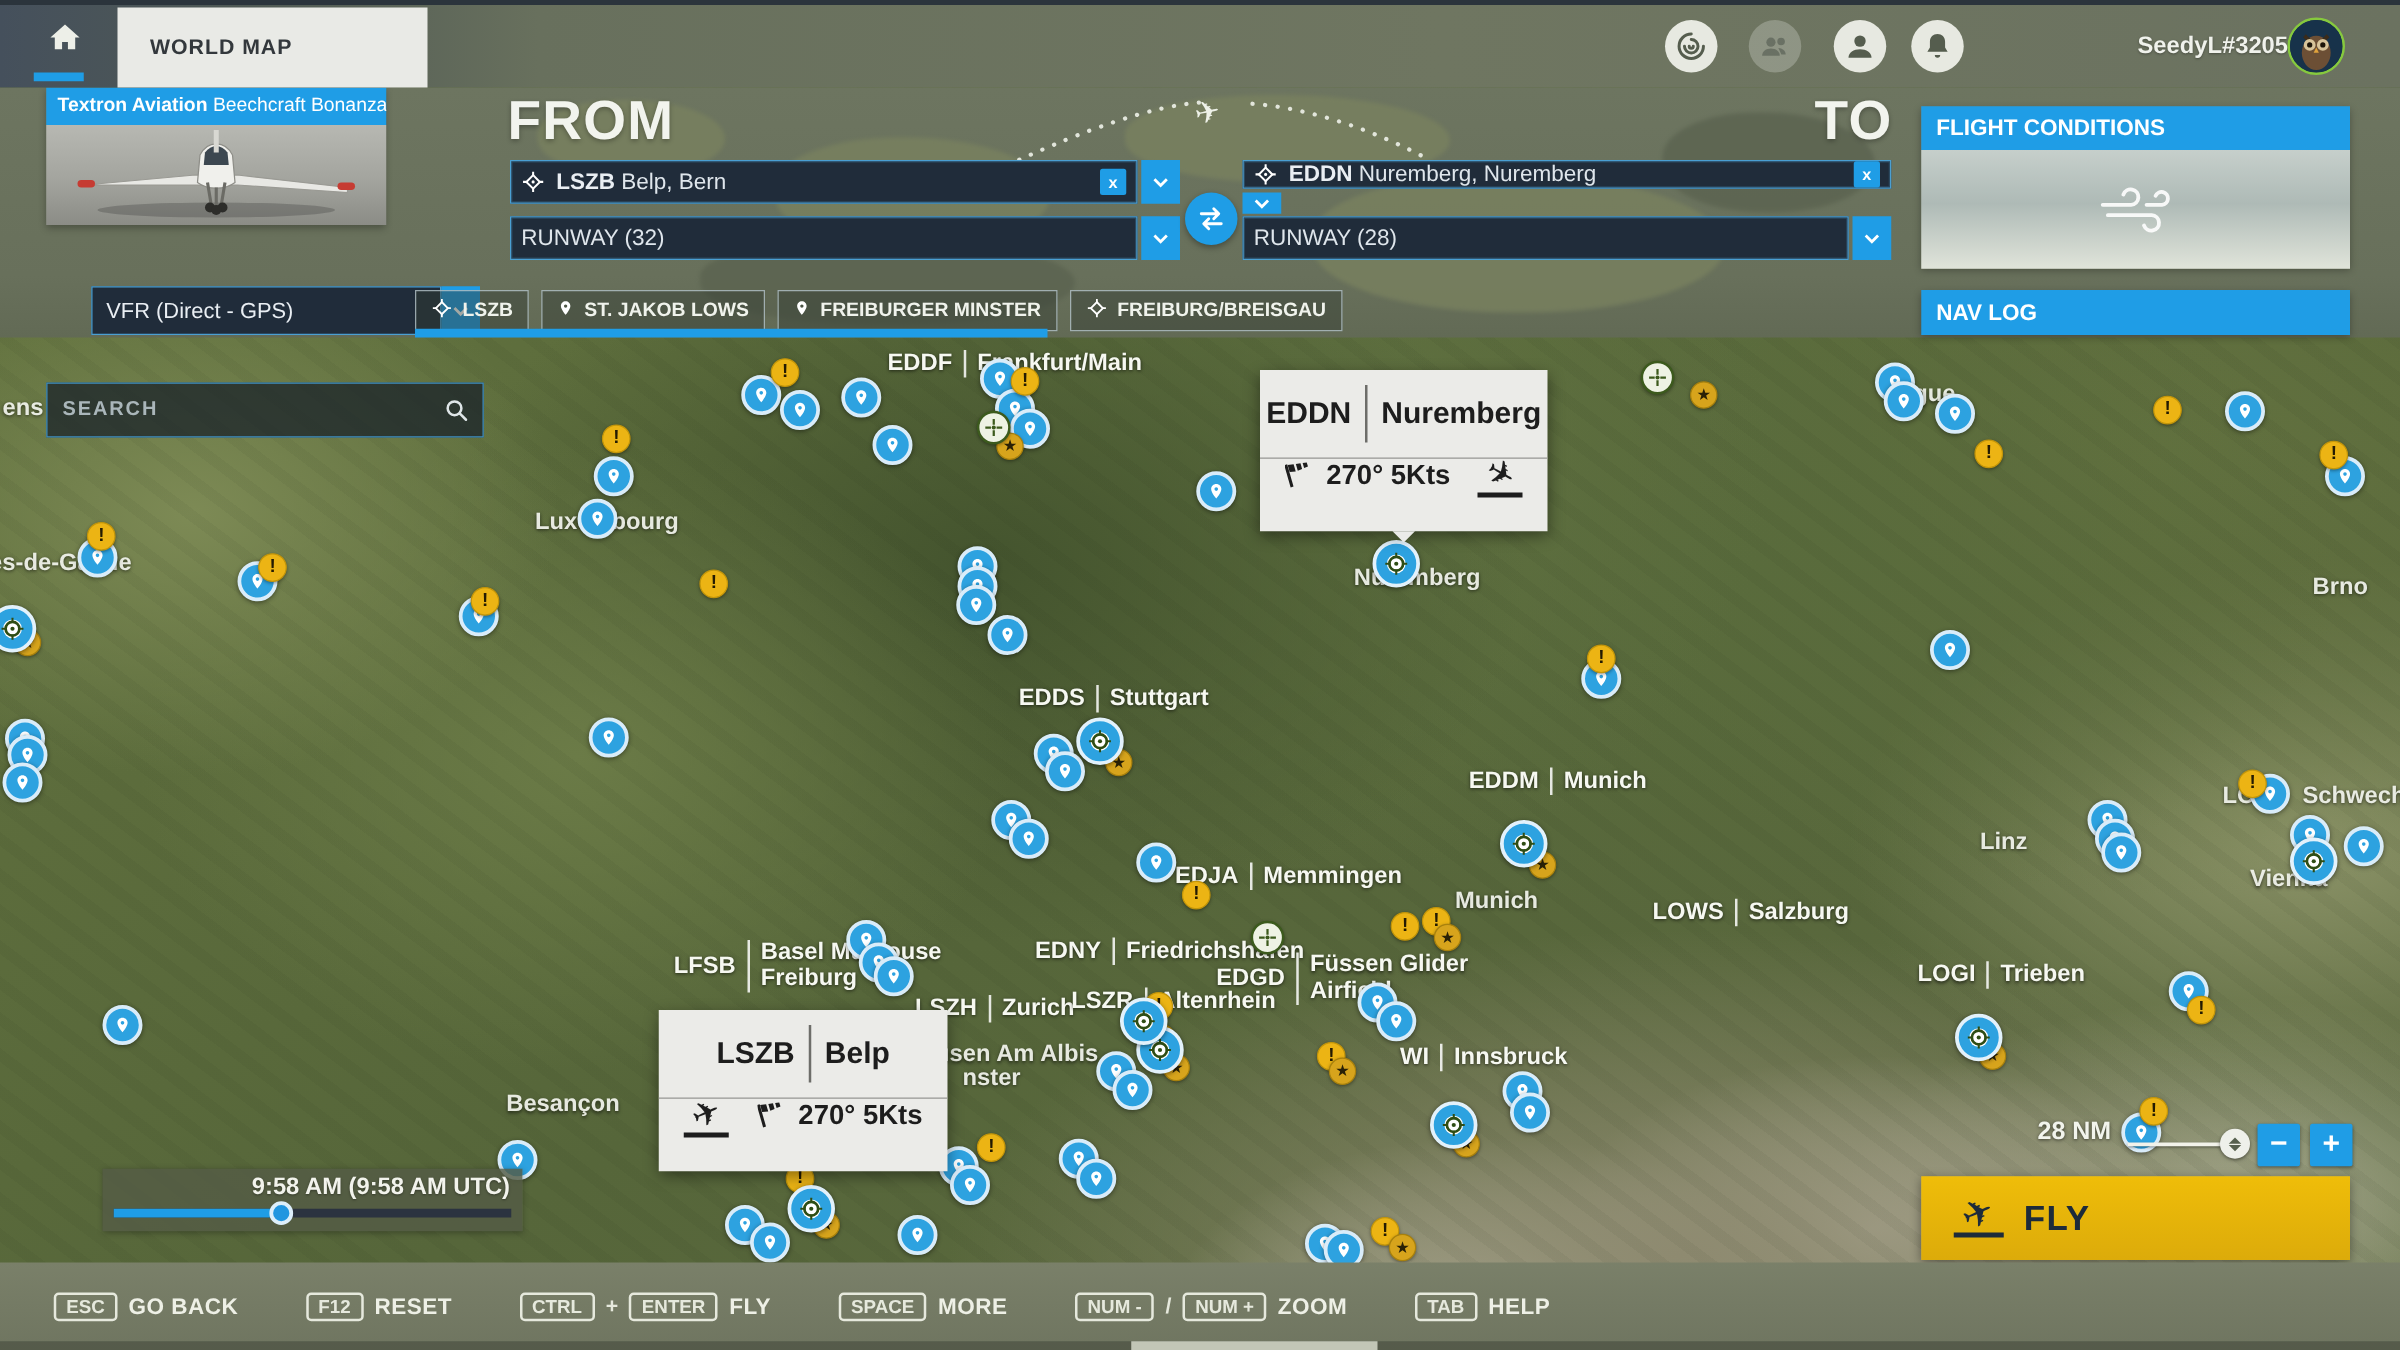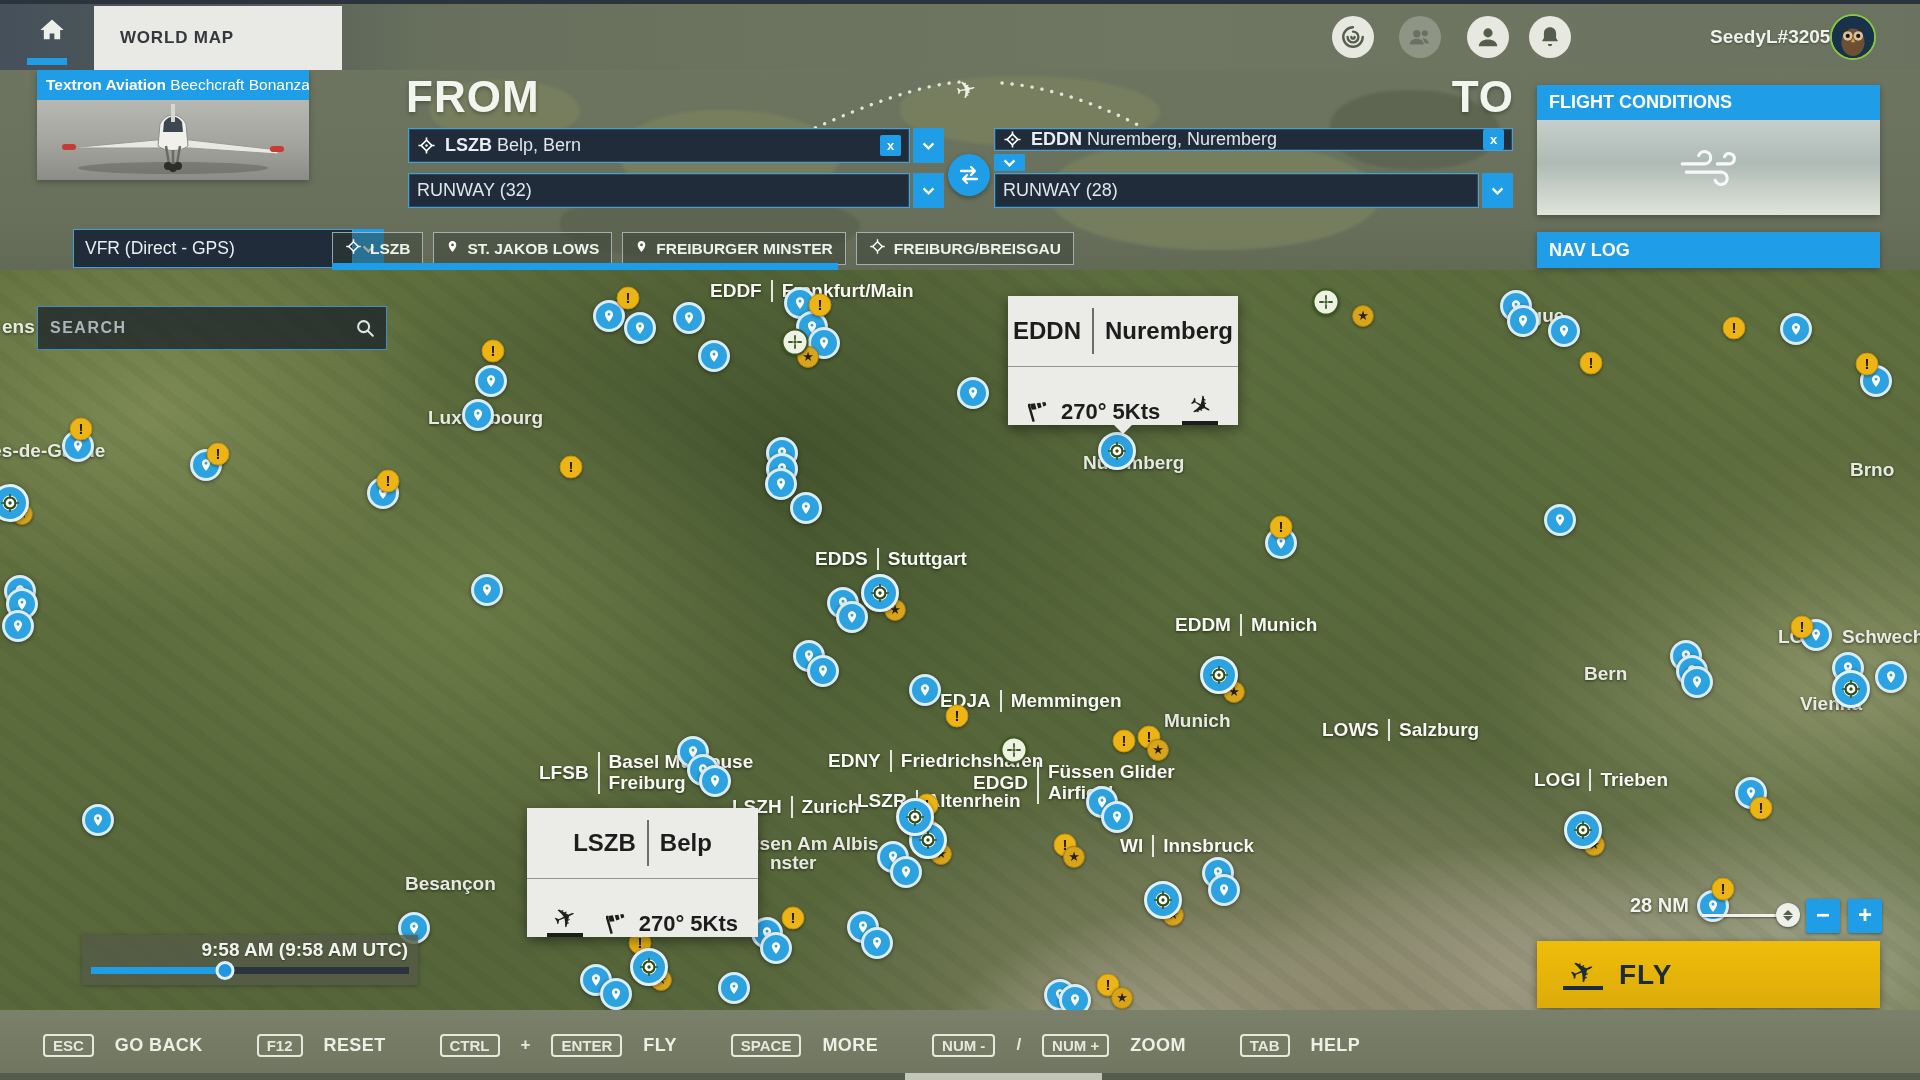--- a/index.html
+++ b/index.html
@@ -50,21 +50,21 @@
 
   
   .apt-card{position:absolute;z-index:6;background:#ebebe8;color:#1d1d1d;box-shadow:0 4px 12px rgba(0,0,0,.45);}
   .card-eddn{left:1008px;top:296px;width:230px;}
   .card-lszb{left:527px;top:808px;width:231px;}
   .card-head{height:70px;display:flex;align-items:center;justify-content:center;gap:11px;border-bottom:1px solid #97979３;}
   .card-head{border-bottom:1px solid #979793;}
   .c-code{font-weight:800;font-size:24px;}
   .vdiv{width:2px;height:46px;background:#6d6d69;}
   .c-name{font-weight:700;font-size:24px;}
-  .card-body{height:58px;display:flex;align-items:flex-end;justify-content:space-between;padding:0 20px;}
+  .card-body{height:58px;display:flex;align-items:flex-start;justify-content:space-between;padding:0 20px;}
   .wind{display:flex;align-items:center;gap:9px;font-weight:700;font-size:22px;}
   .mode{display:flex;flex-direction:column;align-items:center;}
   .mode .pl{font-size:27px;line-height:25px;color:#1d1d1d;display:inline-block;}
   .landing .pl{transform:rotate(30deg);}
   .takeoff .pl{transform:rotate(-24deg);}
   .mode .ul{width:36px;height:4px;background:#1d1d1d;margin-top:2px;}
   .card-tail{position:absolute;left:50%;bottom:-9px;margin-left:-9px;width:0;height:0;
     border-left:9px solid transparent;border-right:9px solid transparent;border-top:9px solid #ebebe8;}
 
   
@@ -166,21 +166,21 @@
     background:linear-gradient(180deg,#efbd09 0%,#dcab0a 100%);display:flex;align-items:center;padding-left:26px;
     box-sizing:border-box;gap:16px;box-shadow:0 2px 8px rgba(0,0,0,.4);}
   .flybtn .mode .pl{color:#1d2b3a;font-size:30px;}
   .flybtn .mode .ul{background:#1d2b3a;width:40px;}
   .flybtn .ftext{font-size:28px;font-weight:800;color:#1d2b3a;letter-spacing:1px;}
 
   
   .footer{position:absolute;left:0;bottom:0;width:1920px;height:70px;z-index:10;
     background:linear-gradient(180deg,#7a8069 0%,#6f7560 100%);display:flex;align-items:center;gap:54px;
     padding-left:43px;box-sizing:border-box;}
-  .sc-group{display:flex;align-items:center;gap:21px;}
+  .sc-group{display:flex;align-items:center;gap:9px;}
   .kbd{border:2px solid #e6e9dd;border-radius:4px;padding:1px 8px;font-size:15px;font-weight:800;color:#e6e9dd;}
   .sc-label{font-size:18px;font-weight:800;color:#eef0e6;letter-spacing:.4px;}
   .sc-join{font-size:17px;font-weight:700;color:#e6e9dd;}
   .bottom-strip{position:absolute;left:0;bottom:0;width:1920px;height:7px;background:rgba(38,44,34,.35);z-index:11;}
   .bottom-thumb{position:absolute;left:905px;bottom:0;width:197px;height:7px;background:#c2c6b6;z-index:12;}
 </style>
 </head>
 <body>
 
 <div id="stage">
@@ -197,21 +197,21 @@
     <polyline class="route-pl route-line" points="683,812 696,747 818,661 850,609 880,593 1220,676 1118,451"></polyline>
   </svg>
   <div id="labels-layer">
       <div class="city-lab" style="left: 2px; top: 316px;">ens</div>
       <div class="city-lab" style="left: -14px; top: 440px;">les-de-Gaulle</div>
       <div class="city-lab" style="left: 428px; top: 407px;">Luxembourg</div>
       <div class="city-lab" style="left: 1520px; top: 305px;">ague</div>
       <div class="city-lab" style="left: 1818px; top: 459px; padding-left: 32px;">Brno</div>
       <div class="city-lab" style="left: 1083px; top: 452px;">Nuremberg</div>
       <div class="city-lab" style="left: 1164px; top: 710px;">Munich</div>
-      <div class="city-lab" style="left: 1584px; top: 663px;">Bern</div>
+      <div class="city-lab" style="left: 1584px; top: 663px;">Linz</div>
       <div class="city-lab" style="left: 1778px; top: 626px;">LO</div>
       <div class="city-lab" style="left: 1842px; top: 626px;">Schwecha</div>
       <div class="city-lab" style="left: 1800px; top: 693px;">Vienna</div>
       <div class="city-lab" style="left: 405px; top: 873px;">Besançon</div>
       <div class="city-lab" style="left: 748px; top: 833px;">usen Am Albis</div>
       <div class="city-lab" style="left: 770px; top: 852px;">nster</div>
       <div class="apt-lab" style="left: 710px; top: 280px;">
         <span class="code">EDDF</span>
         <span class="vd"></span>
         <span class="nm">Frankfurt/Main</span>

